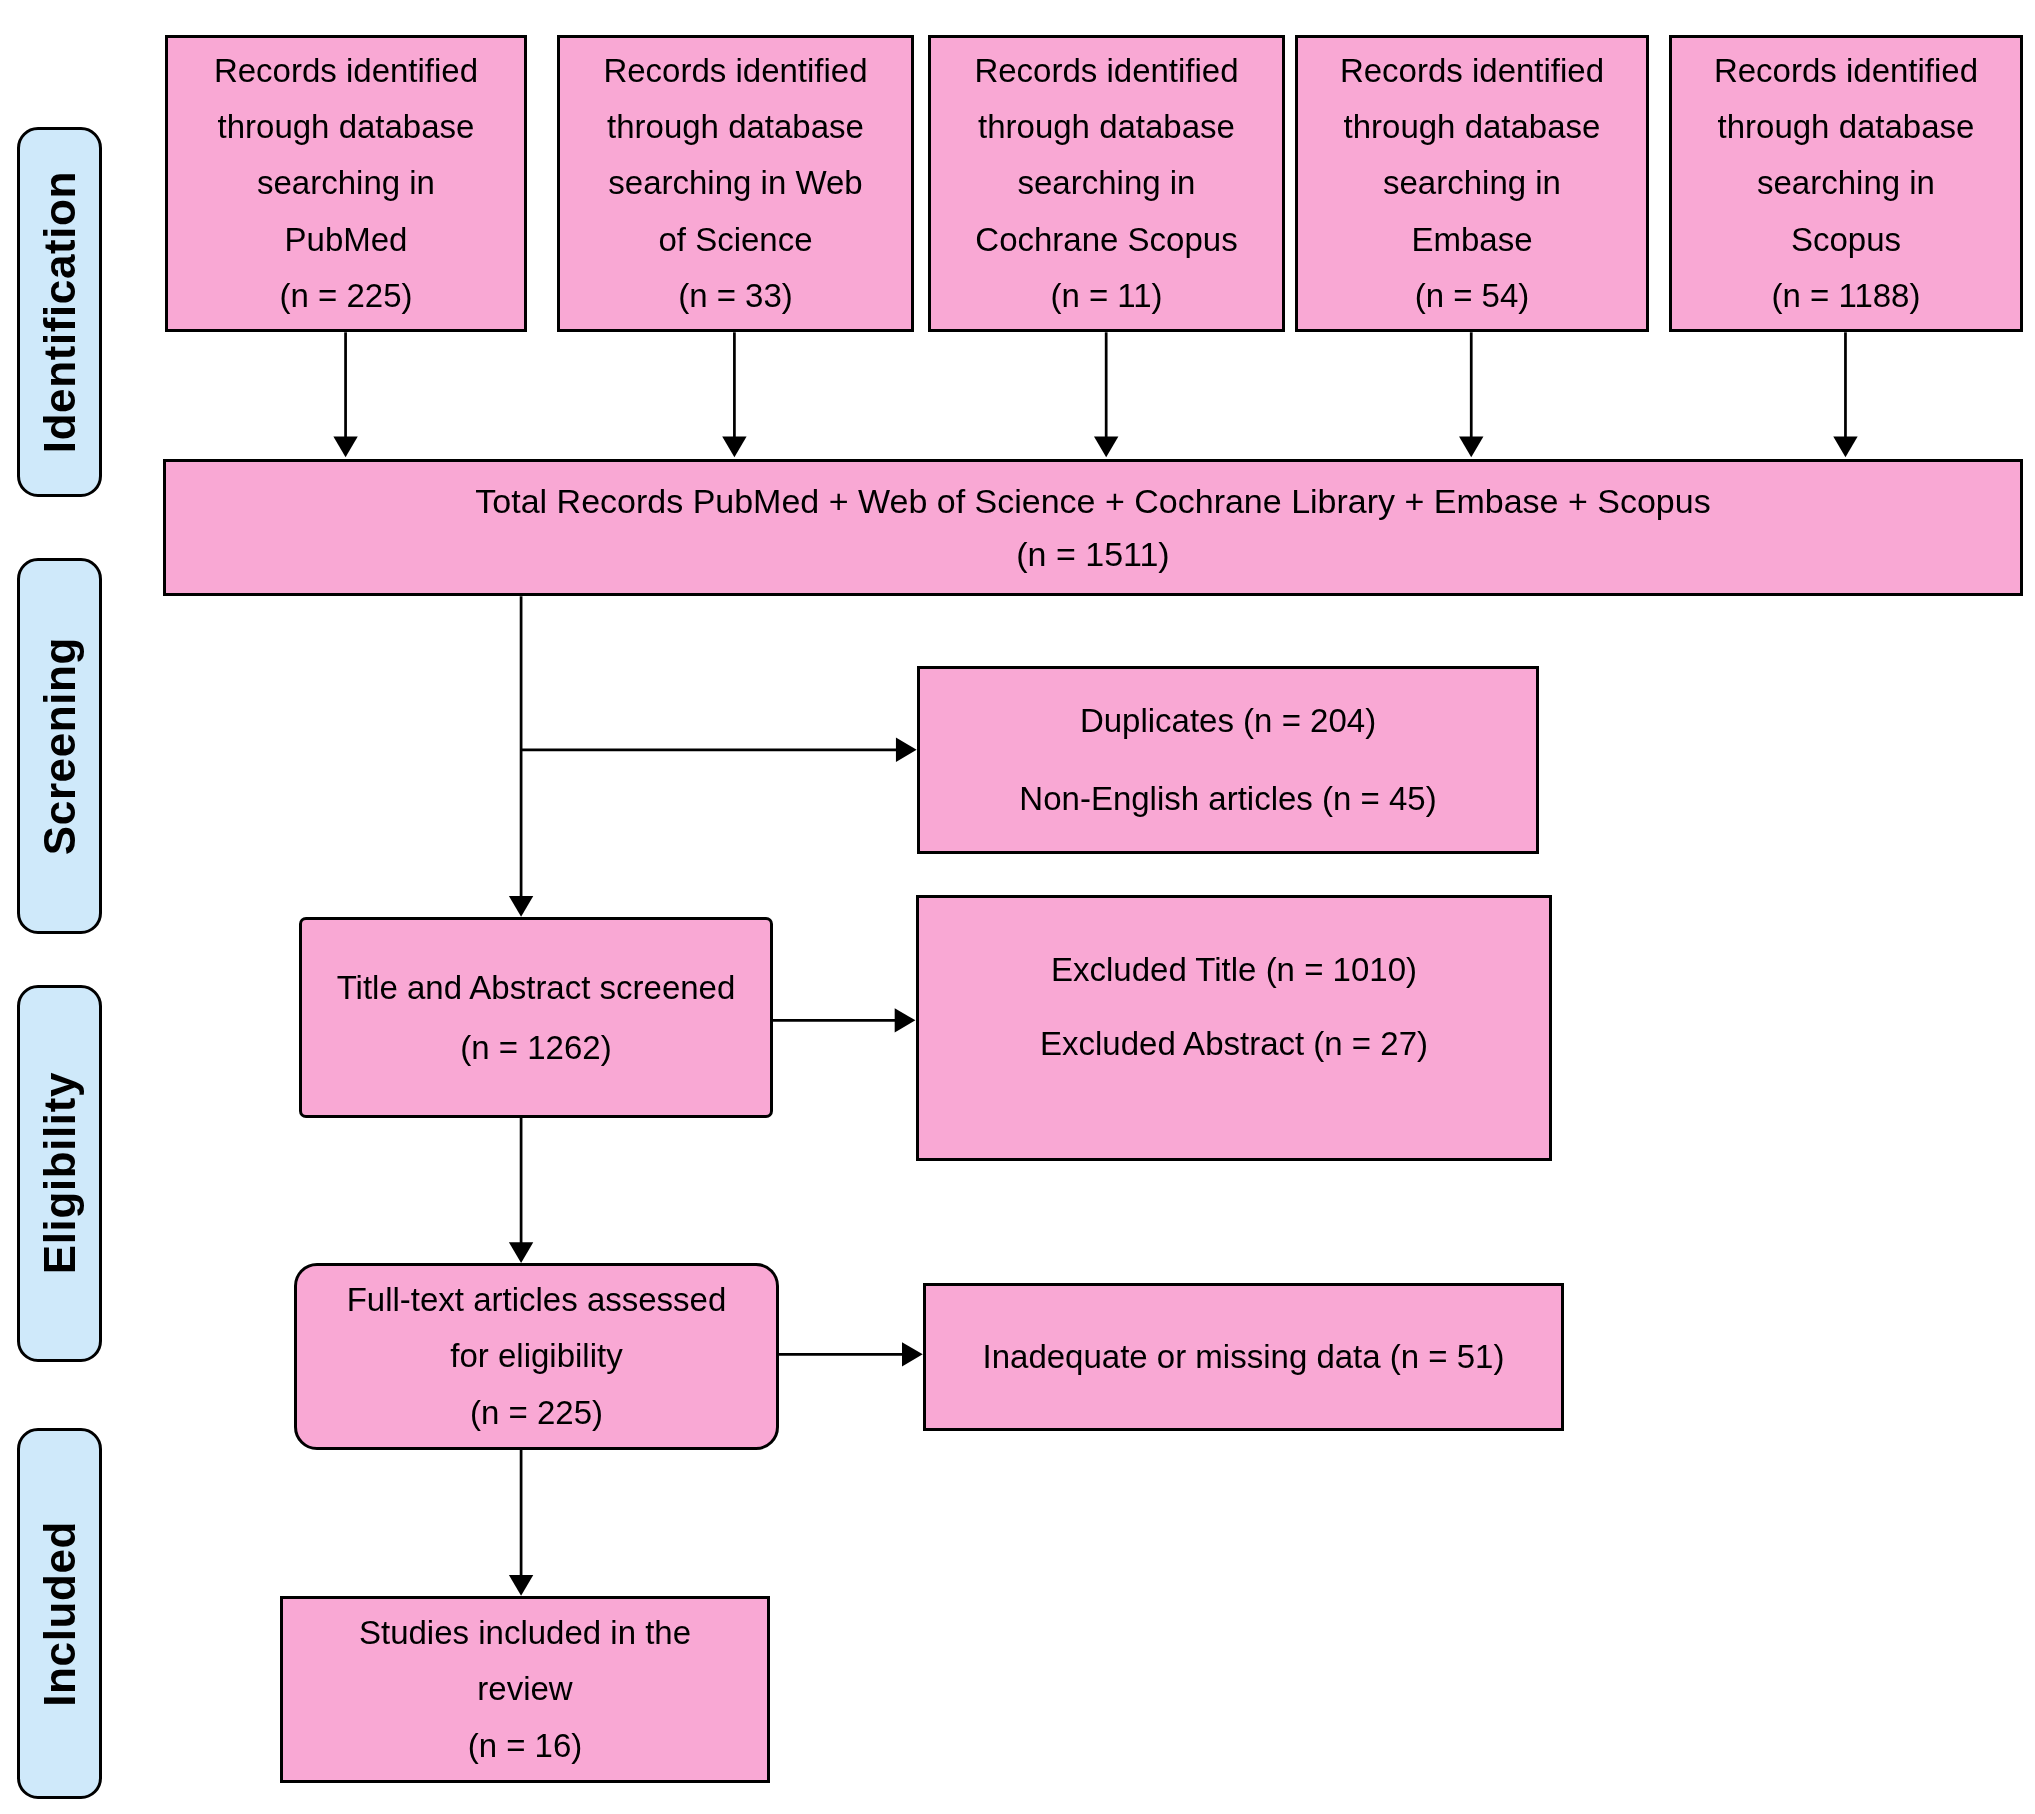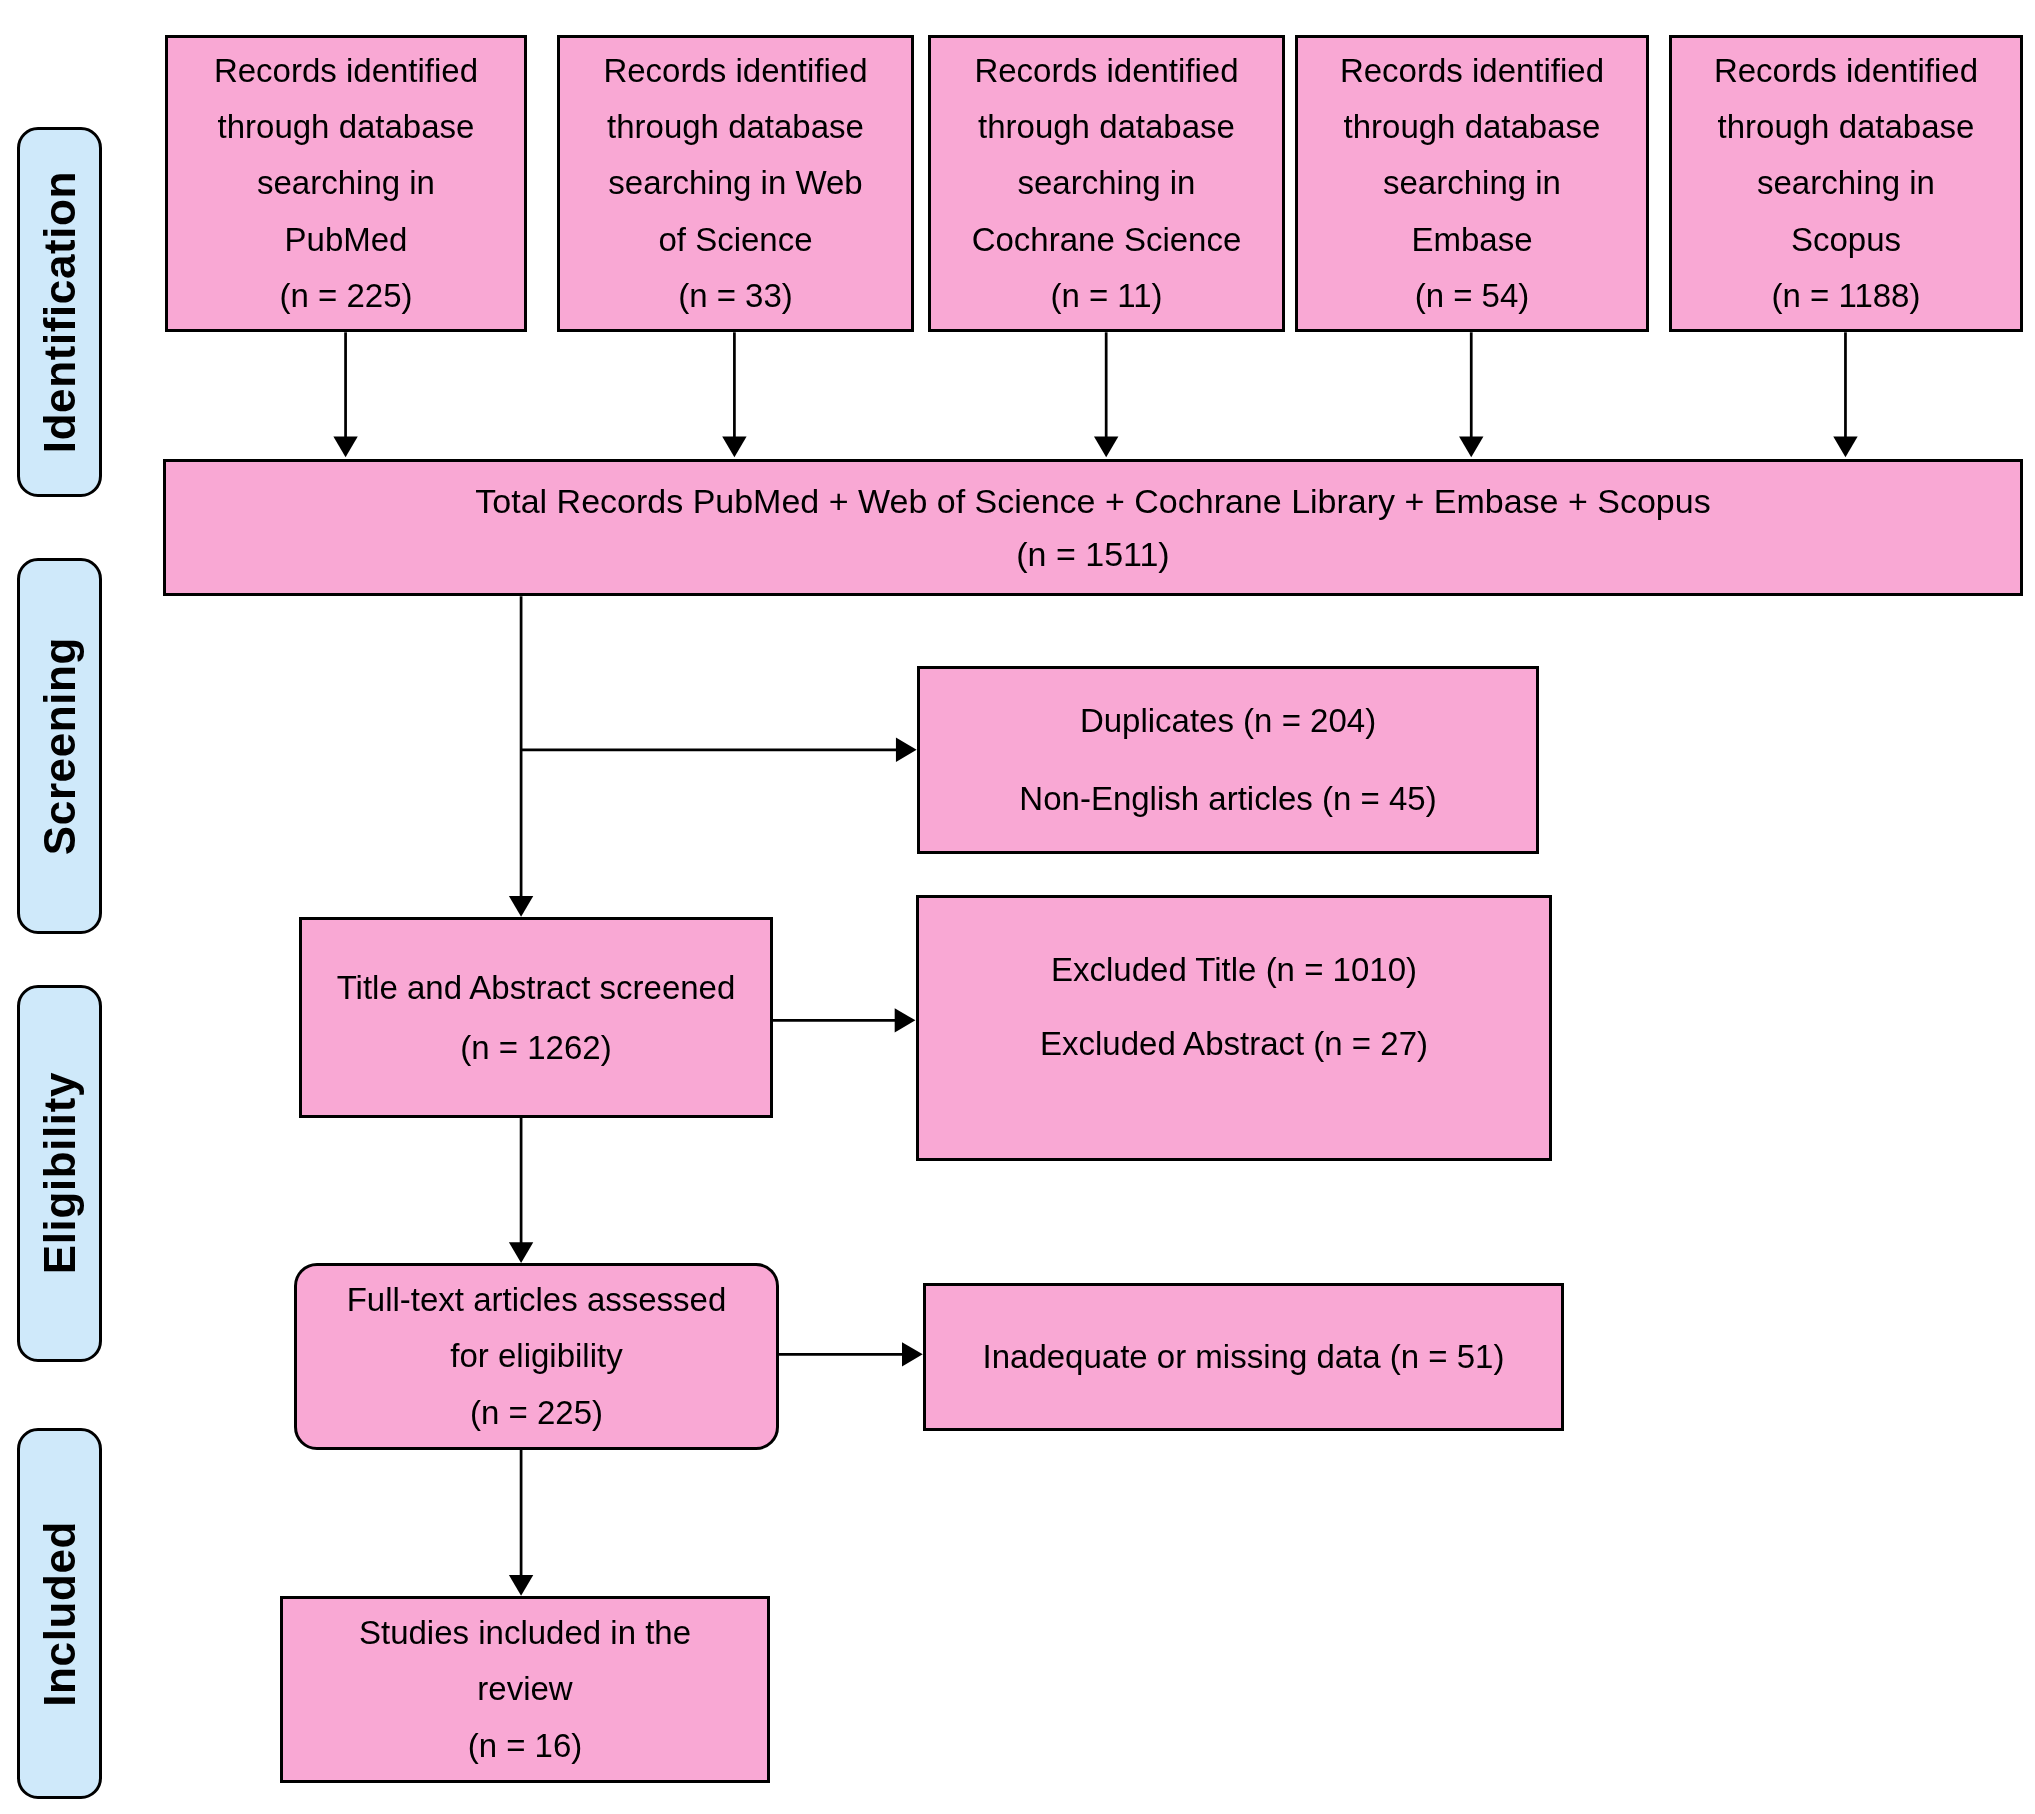--- a/index.html
+++ b/index.html
@@ -90,21 +90,21 @@
     <span>Records identified</span>
     <span>through database</span>
     <span>searching in Web</span>
     <span>of Science</span>
     <span>(n = 33)</span>
   </div>
   <div class="fbox" style="left:928px;top:35px;width:357px;height:297px;">
     <span>Records identified</span>
     <span>through database</span>
     <span>searching in</span>
-    <span>Cochrane Science</span>
+    <span>Cochrane Scopus</span>
     <span>(n = 11)</span>
   </div>
   <div class="fbox" style="left:1295px;top:35px;width:354px;height:297px;">
     <span>Records identified</span>
     <span>through database</span>
     <span>searching in</span>
     <span>Embase</span>
     <span>(n = 54)</span>
   </div>
   <div class="fbox" style="left:1669px;top:35px;width:354px;height:297px;">
@@ -118,21 +118,21 @@
   <div class="fbox" id="box-total" style="left:163px;top:459px;width:1860px;height:137px;">
     <span>Total Records PubMed + Web of Science + Cochrane Library + Embase + Scopus</span>
     <span>(n = 1511)</span>
   </div>
 
   <div class="fbox lh-wide" style="left:917px;top:666px;width:622px;height:188px;">
     <span>Duplicates (n = 204)</span>
     <span>Non-English articles (n = 45)</span>
   </div>
 
-  <div class="fbox lh-two" style="left:299px;top:917px;width:474px;height:201px;">
+  <div class="fbox lh-two" style="left:299px;top:917px;width:474px;height:201px;border-radius:7px;">
     <span>Title and Abstract screened</span>
     <span>(n = 1262)</span>
   </div>
 
   <div class="fbox lh-two" style="left:916px;top:895px;width:636px;height:266px;padding-bottom:43px;gap:14px;">
     <span>Excluded Title (n = 1010)</span>
     <span>Excluded Abstract (n = 27)</span>
   </div>
 
   <div class="fbox" style="left:294px;top:1263px;width:485px;height:187px;border-radius:23px;">

